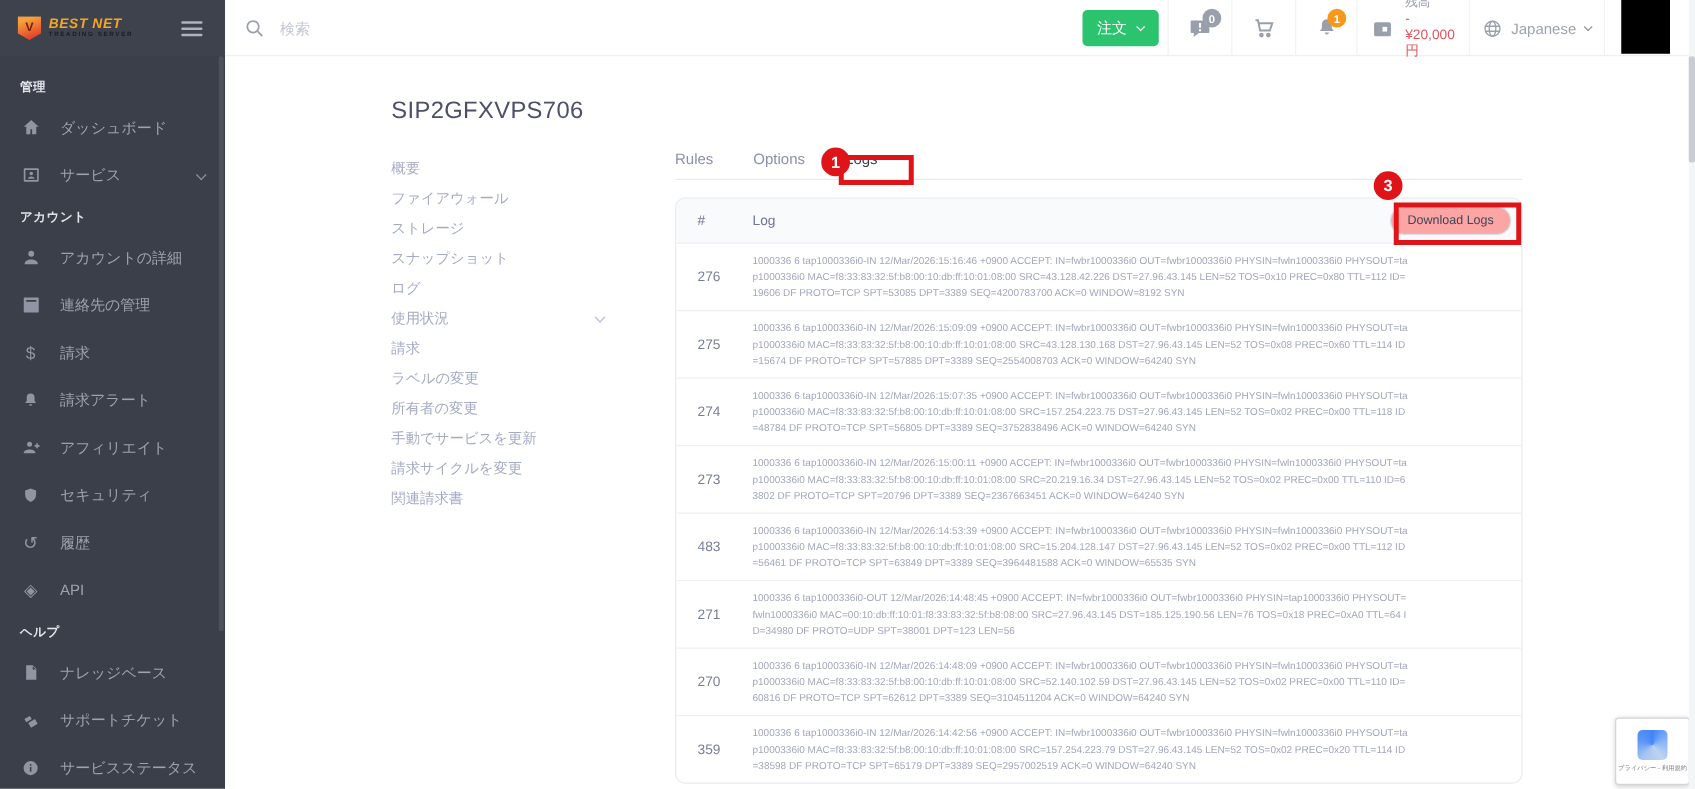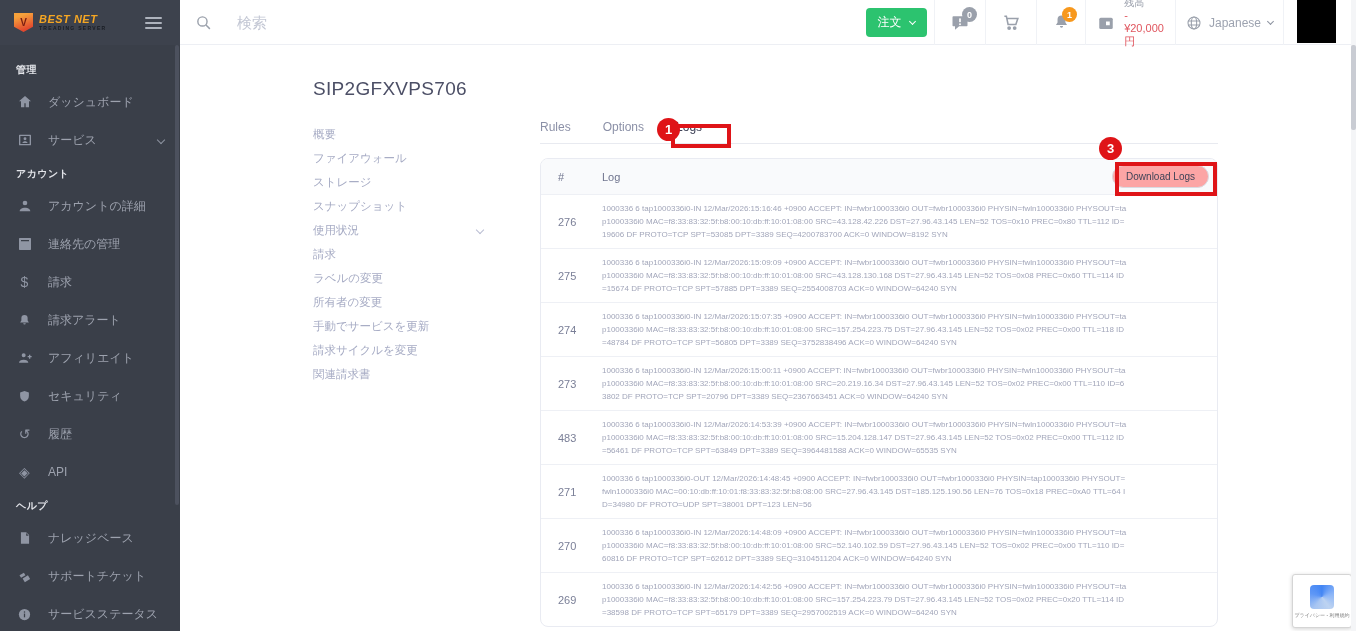--- a/index.html
+++ b/index.html
@@ -19,21 +19,21 @@
   .snav { padding-top:10px; }
   .slabel { padding:8px 16px 6px; font-size:10px; font-weight:bold; color:#e2e4e9; letter-spacing:.4px; }
   .sitem { height:38px; display:flex; align-items:center; gap:15px; padding:0 16px; color:#9da2ae; font-size:12px; cursor:pointer; }
   .sicon { width:17px; display:flex; justify-content:center; color:#8f95a3; font-size:14px; line-height:1; }
   .sitem .chev { margin-left:auto; }
   .chev { width:6px; height:6px; border-right:1.5px solid #8d93a0; border-bottom:1.5px solid #8d93a0; transform:rotate(45deg); display:inline-block; }
   .side-scroll { position:absolute; right:1px; top:45px; width:4px; height:460px; background:#5b6170; border-radius:2px; opacity:.55; }
   
   .topbar { position:absolute; left:180px; top:0; width:1176px; height:45px; background:#fff; border-bottom:1px solid #edeff4; z-index:4; }
   .search { position:absolute; left:15px; top:0; height:45px; display:flex; align-items:center; gap:12px; }
-  .search input { border:none; outline:none; font-size:15px; width:220px; color:#666; font-family:inherit;margin-left:13px; }
+  .search input { border:none; outline:none; font-size:12px; width:220px; color:#666; font-family:inherit; }
   .search input::placeholder { color:#c3c7d4; }
   .tcluster { position:absolute; right:0; top:0; height:45px; display:flex; }
   .cell { display:flex; align-items:center; justify-content:center; height:45px; border-left:1px solid #f0f2f6; position:relative; }
   .cell.first { border-left:none; }
   .btn-order { background:#2cc36f; color:#fff; font-size:12px; border:none; border-radius:4px; padding:6px 12px;
     display:flex; align-items:center; gap:8px; cursor:pointer; font-family:inherit; }
   .btn-order .chev { border-color:#fff; width:5px; height:5px; margin-top:-2px; }
   .icn { color:#9aa0ab; }
   .badge { position:absolute; top:7px; right:8px; min-width:15px; height:15px; border-radius:8px; color:#fff;
     font-size:9px; display:flex; align-items:center; justify-content:center; padding:0 3px; font-weight:bold; }
@@ -290,20 +290,23 @@
   <div class="smenu-item">
       <span>ファイアウォール</span>
     </div>
   <div class="smenu-item">
       <span>ストレージ</span>
     </div>
   <div class="smenu-item">
       <span>スナップショット</span>
     </div>
   <div class="smenu-item">
+      <span>ログ</span>
+    </div>
+  <div class="smenu-item">
       <span>使用状況</span>
       <span class="chev"></span>
     </div>
   <div class="smenu-item">
       <span>請求</span>
     </div>
   <div class="smenu-item">
       <span>ラベルの変更</span>
     </div>
   <div class="smenu-item">
@@ -362,21 +365,21 @@
     <div class="tnum">271</div>
     <div class="tlog">1000336 6 tap1000336i0-OUT 12/Mar/2026:14:48:45 +0900 ACCEPT: IN=fwbr1000336i0 OUT=fwbr1000336i0 PHYSIN=tap1000336i0 PHYSOUT=fwln1000336i0 MAC=00:10:db:ff:10:01:f8:33:83:32:5f:b8:08:00 SRC=27.96.43.145 DST=185.125.190.56 LEN=76 TOS=0x18 PREC=0xA0 TTL=64 ID=34980 DF PROTO=UDP SPT=38001 DPT=123 LEN=56</div>
   </div>
 
   <div class="trow">
     <div class="tnum">270</div>
     <div class="tlog">1000336 6 tap1000336i0-IN 12/Mar/2026:14:48:09 +0900 ACCEPT: IN=fwbr1000336i0 OUT=fwbr1000336i0 PHYSIN=fwln1000336i0 PHYSOUT=tap1000336i0 MAC=f8:33:83:32:5f:b8:00:10:db:ff:10:01:08:00 SRC=52.140.102.59 DST=27.96.43.145 LEN=52 TOS=0x02 PREC=0x00 TTL=110 ID=60816 DF PROTO=TCP SPT=62612 DPT=3389 SEQ=3104511204 ACK=0 WINDOW=64240 SYN</div>
   </div>
 
   <div class="trow">
-    <div class="tnum">269</div>
+    <div class="tnum">359</div>
     <div class="tlog">1000336 6 tap1000336i0-IN 12/Mar/2026:14:42:56 +0900 ACCEPT: IN=fwbr1000336i0 OUT=fwbr1000336i0 PHYSIN=fwln1000336i0 PHYSOUT=tap1000336i0 MAC=f8:33:83:32:5f:b8:00:10:db:ff:10:01:08:00 SRC=157.254.223.79 DST=27.96.43.145 LEN=52 TOS=0x02 PREC=0x20 TTL=114 ID=38598 DF PROTO=TCP SPT=65179 DPT=3389 SEQ=2957002519 ACK=0 WINDOW=64240 SYN</div>
   </div>
 
 </div>
   </div>
 </section>
 
 <div class="ann-box" id="ann-box-1"></div>
 <div class="ann-circle" id="ann-circle-1">1</div>
 <div class="ann-box" id="ann-box-3"></div>

